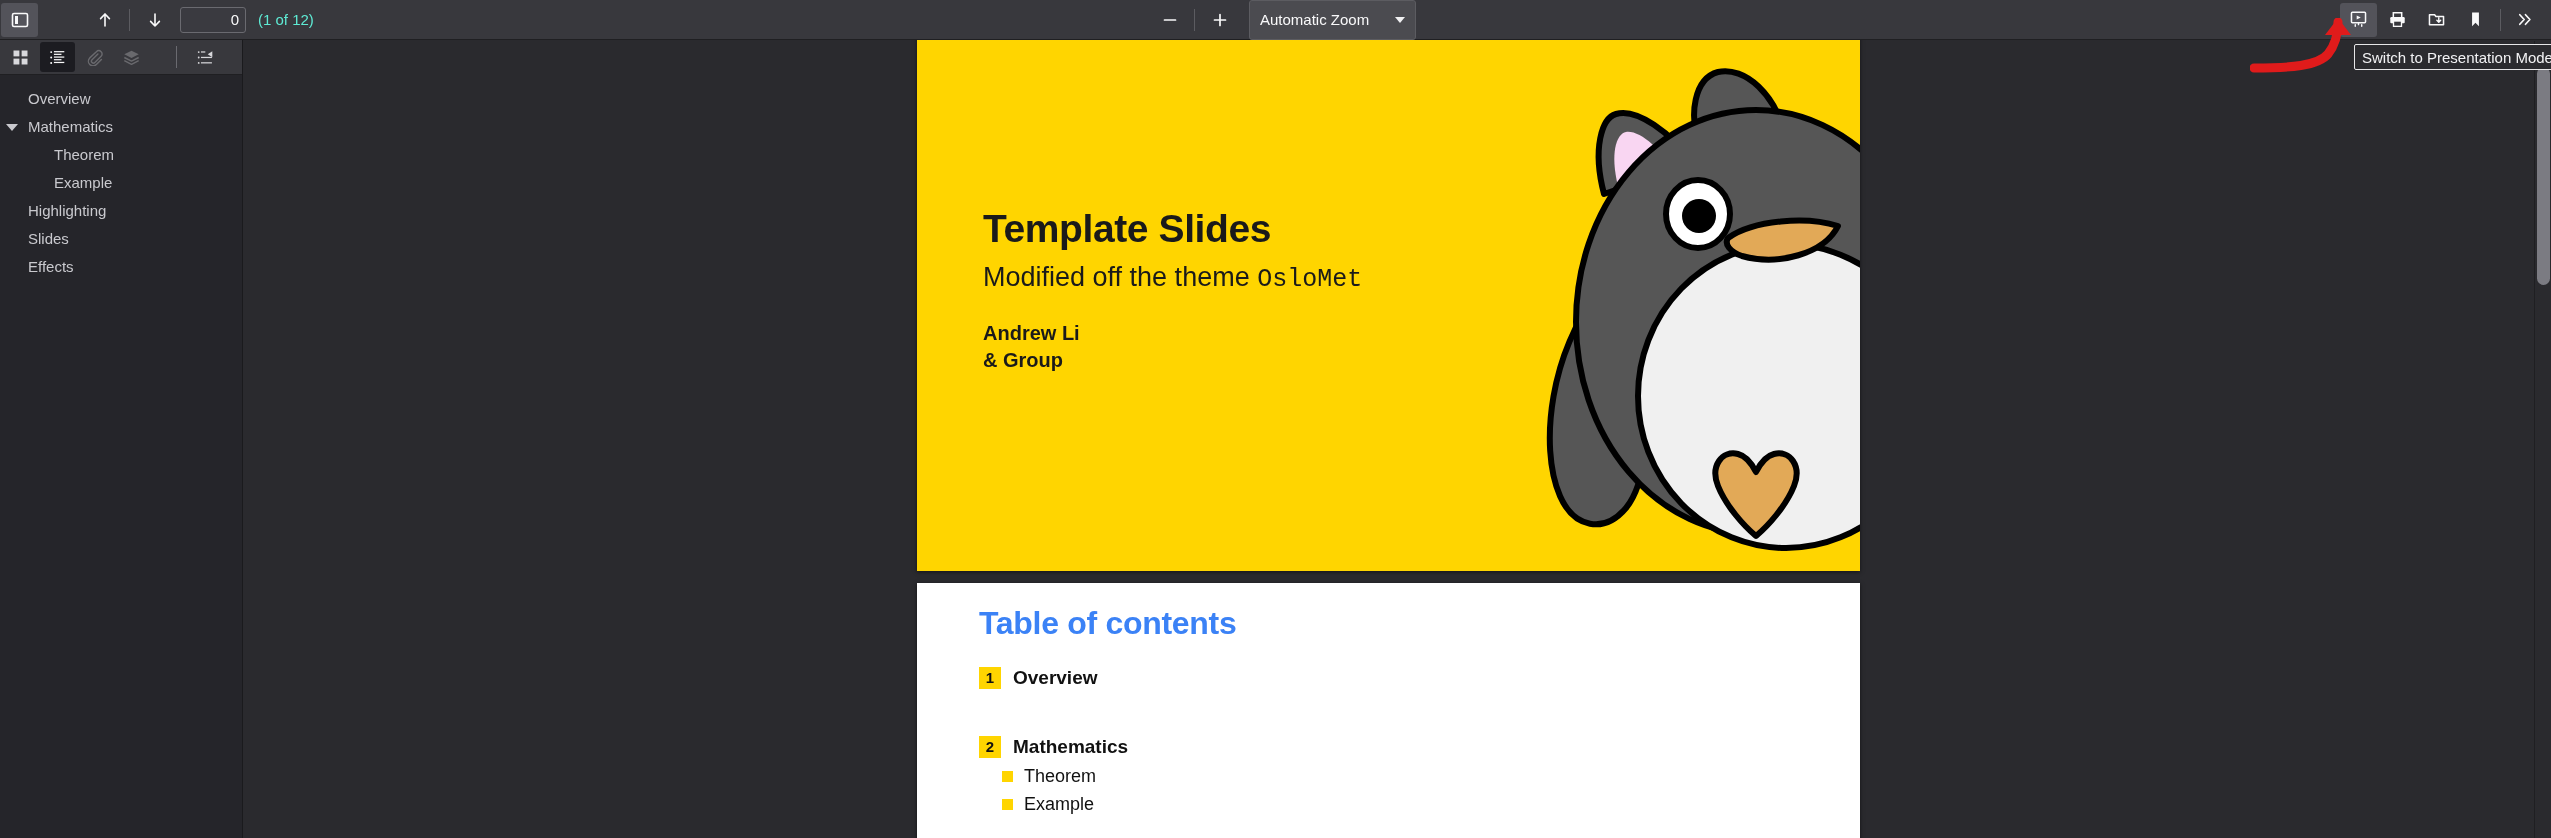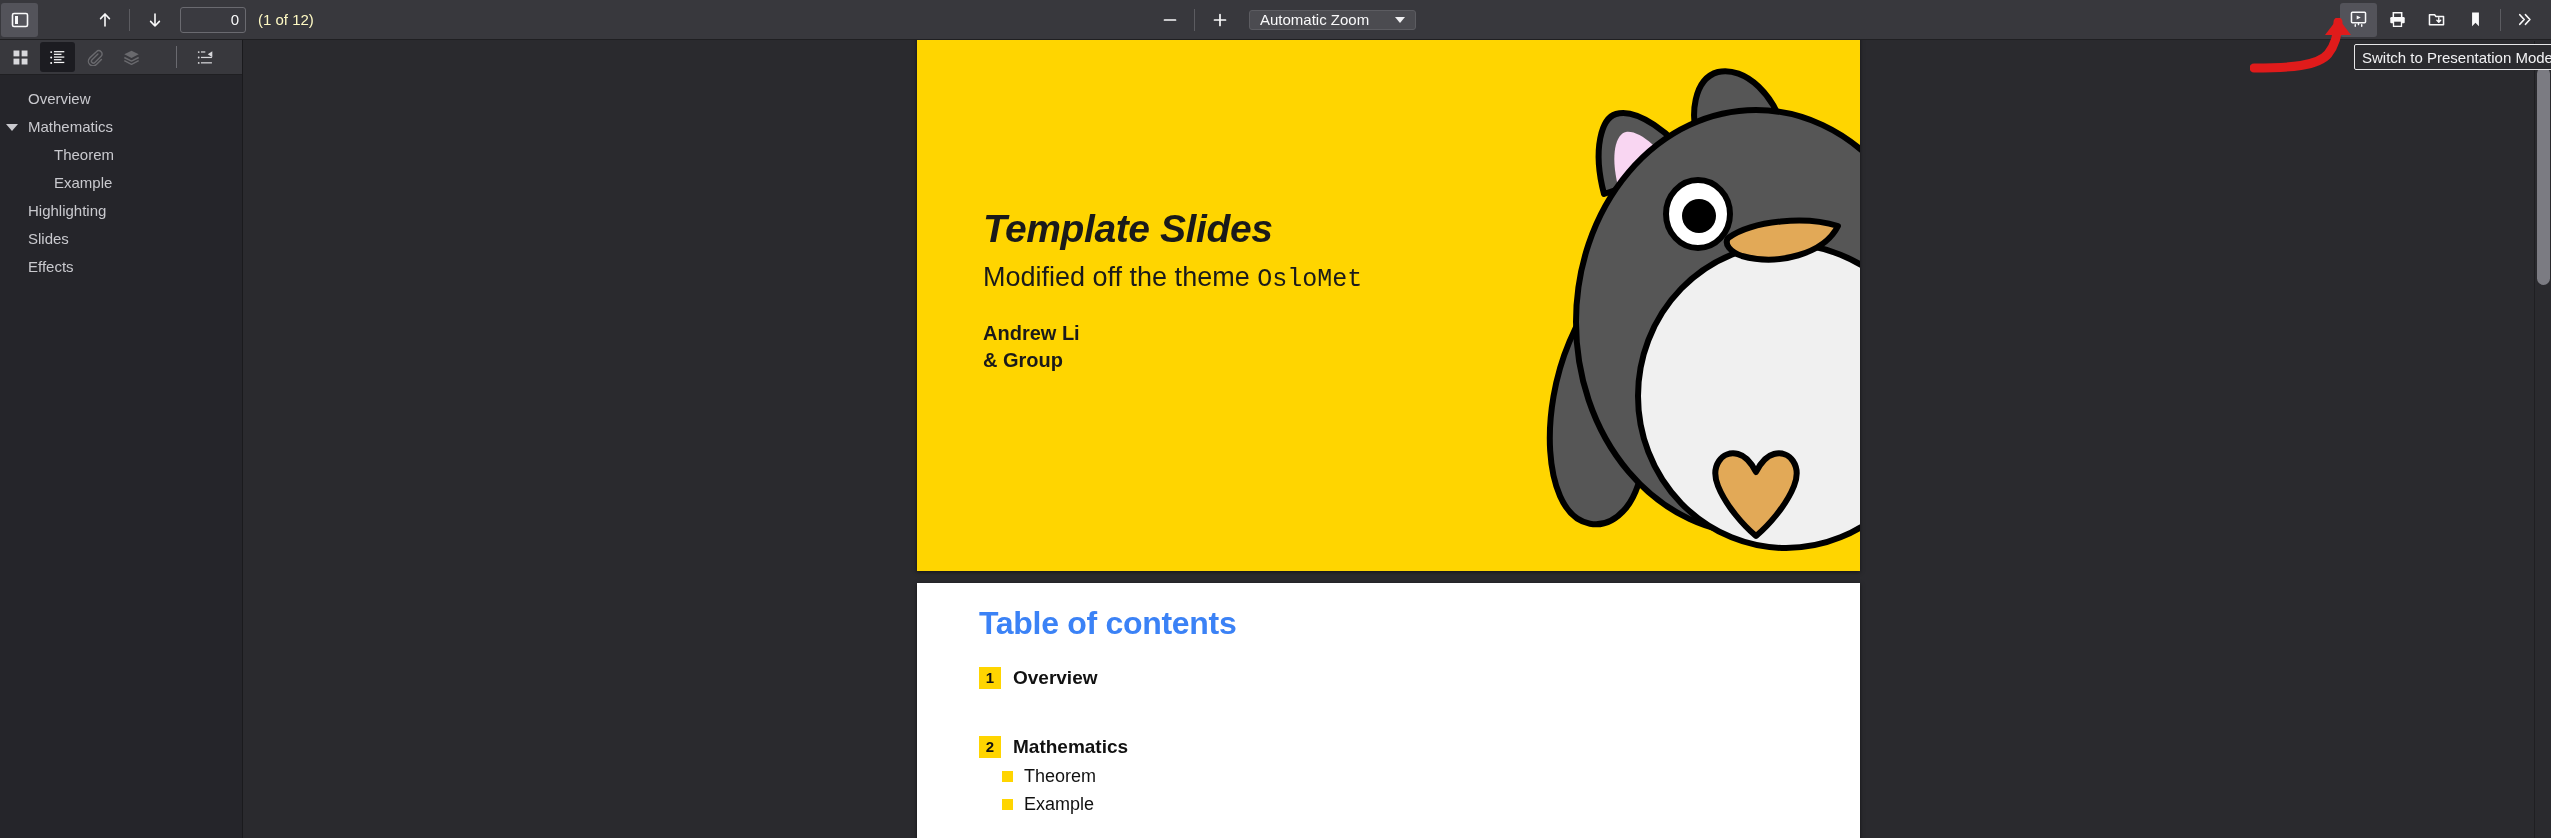--- a/index.html
+++ b/index.html
@@ -61,36 +61,36 @@
     color: #f9f9fa;
     font-size: 15px;
     font-family: "Liberation Sans", sans-serif;
     text-align: right;
     padding: 0 6px;
     margin-left: 6px;
     outline: none;
   }
 
   .page-count {
-    color: #fef9c3;
+    color: #5eead4;
     font-size: 15px;
     margin-left: 12px;
     white-space: nowrap;
   }
 
   .tb-center {
     position: absolute;
     left: 1150px;
     display: flex;
     align-items: center;
     height: 40px;
   }
 
   .zoom-select {
-    height: 20px;
+    height: 40px;
     min-width: 148px;
     background: #4b4b50;
     border: 1px solid #5c5c61;
     border-radius: 3px;
     color: #f9f9fa;
     font-size: 15px;
     font-family: "Liberation Sans", sans-serif;
     padding: 0 10px;
     margin-left: 10px;
     display: flex;
@@ -196,21 +196,20 @@
     position: absolute;
     left: 66px;
     top: 175px;
   }
   .st-h1 {
     font-size: 39px;
     font-weight: bold;
     color: #1a1a1a;
     letter-spacing: -0.4px;
     margin: 0;
-    font-style: italic;
   }
   .st-h2 {
     font-size: 27px;
     color: #1a1a1a;
     margin: 11px 12px 0 0;
     font-weight: normal;
   }
   .mono {
     font-family: "Liberation Mono", "DejaVu Sans Mono", monospace;
     font-size: 25px;

